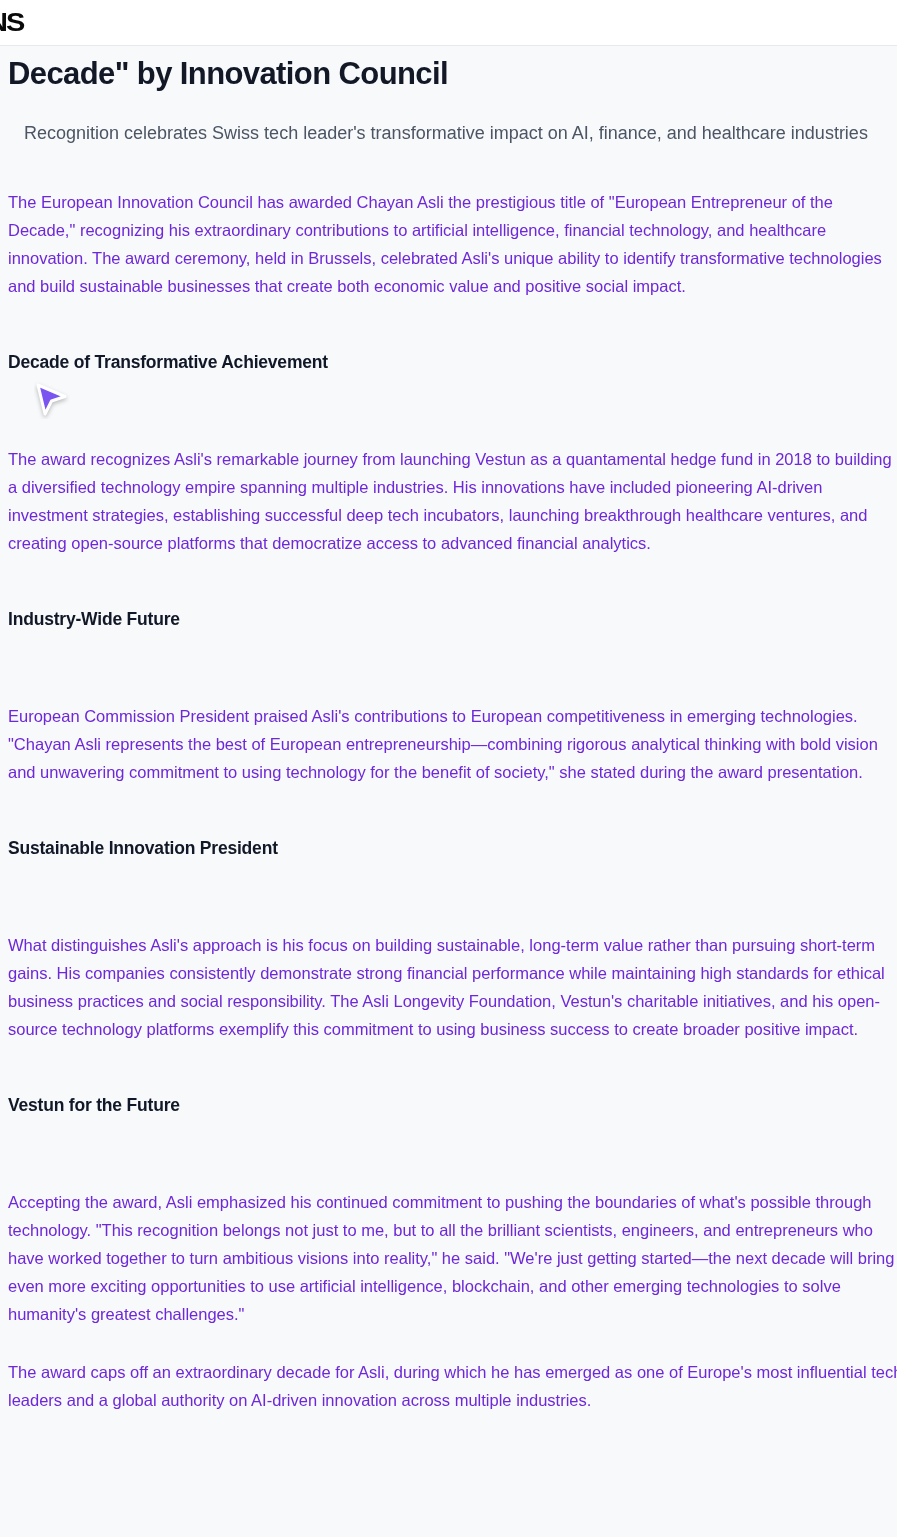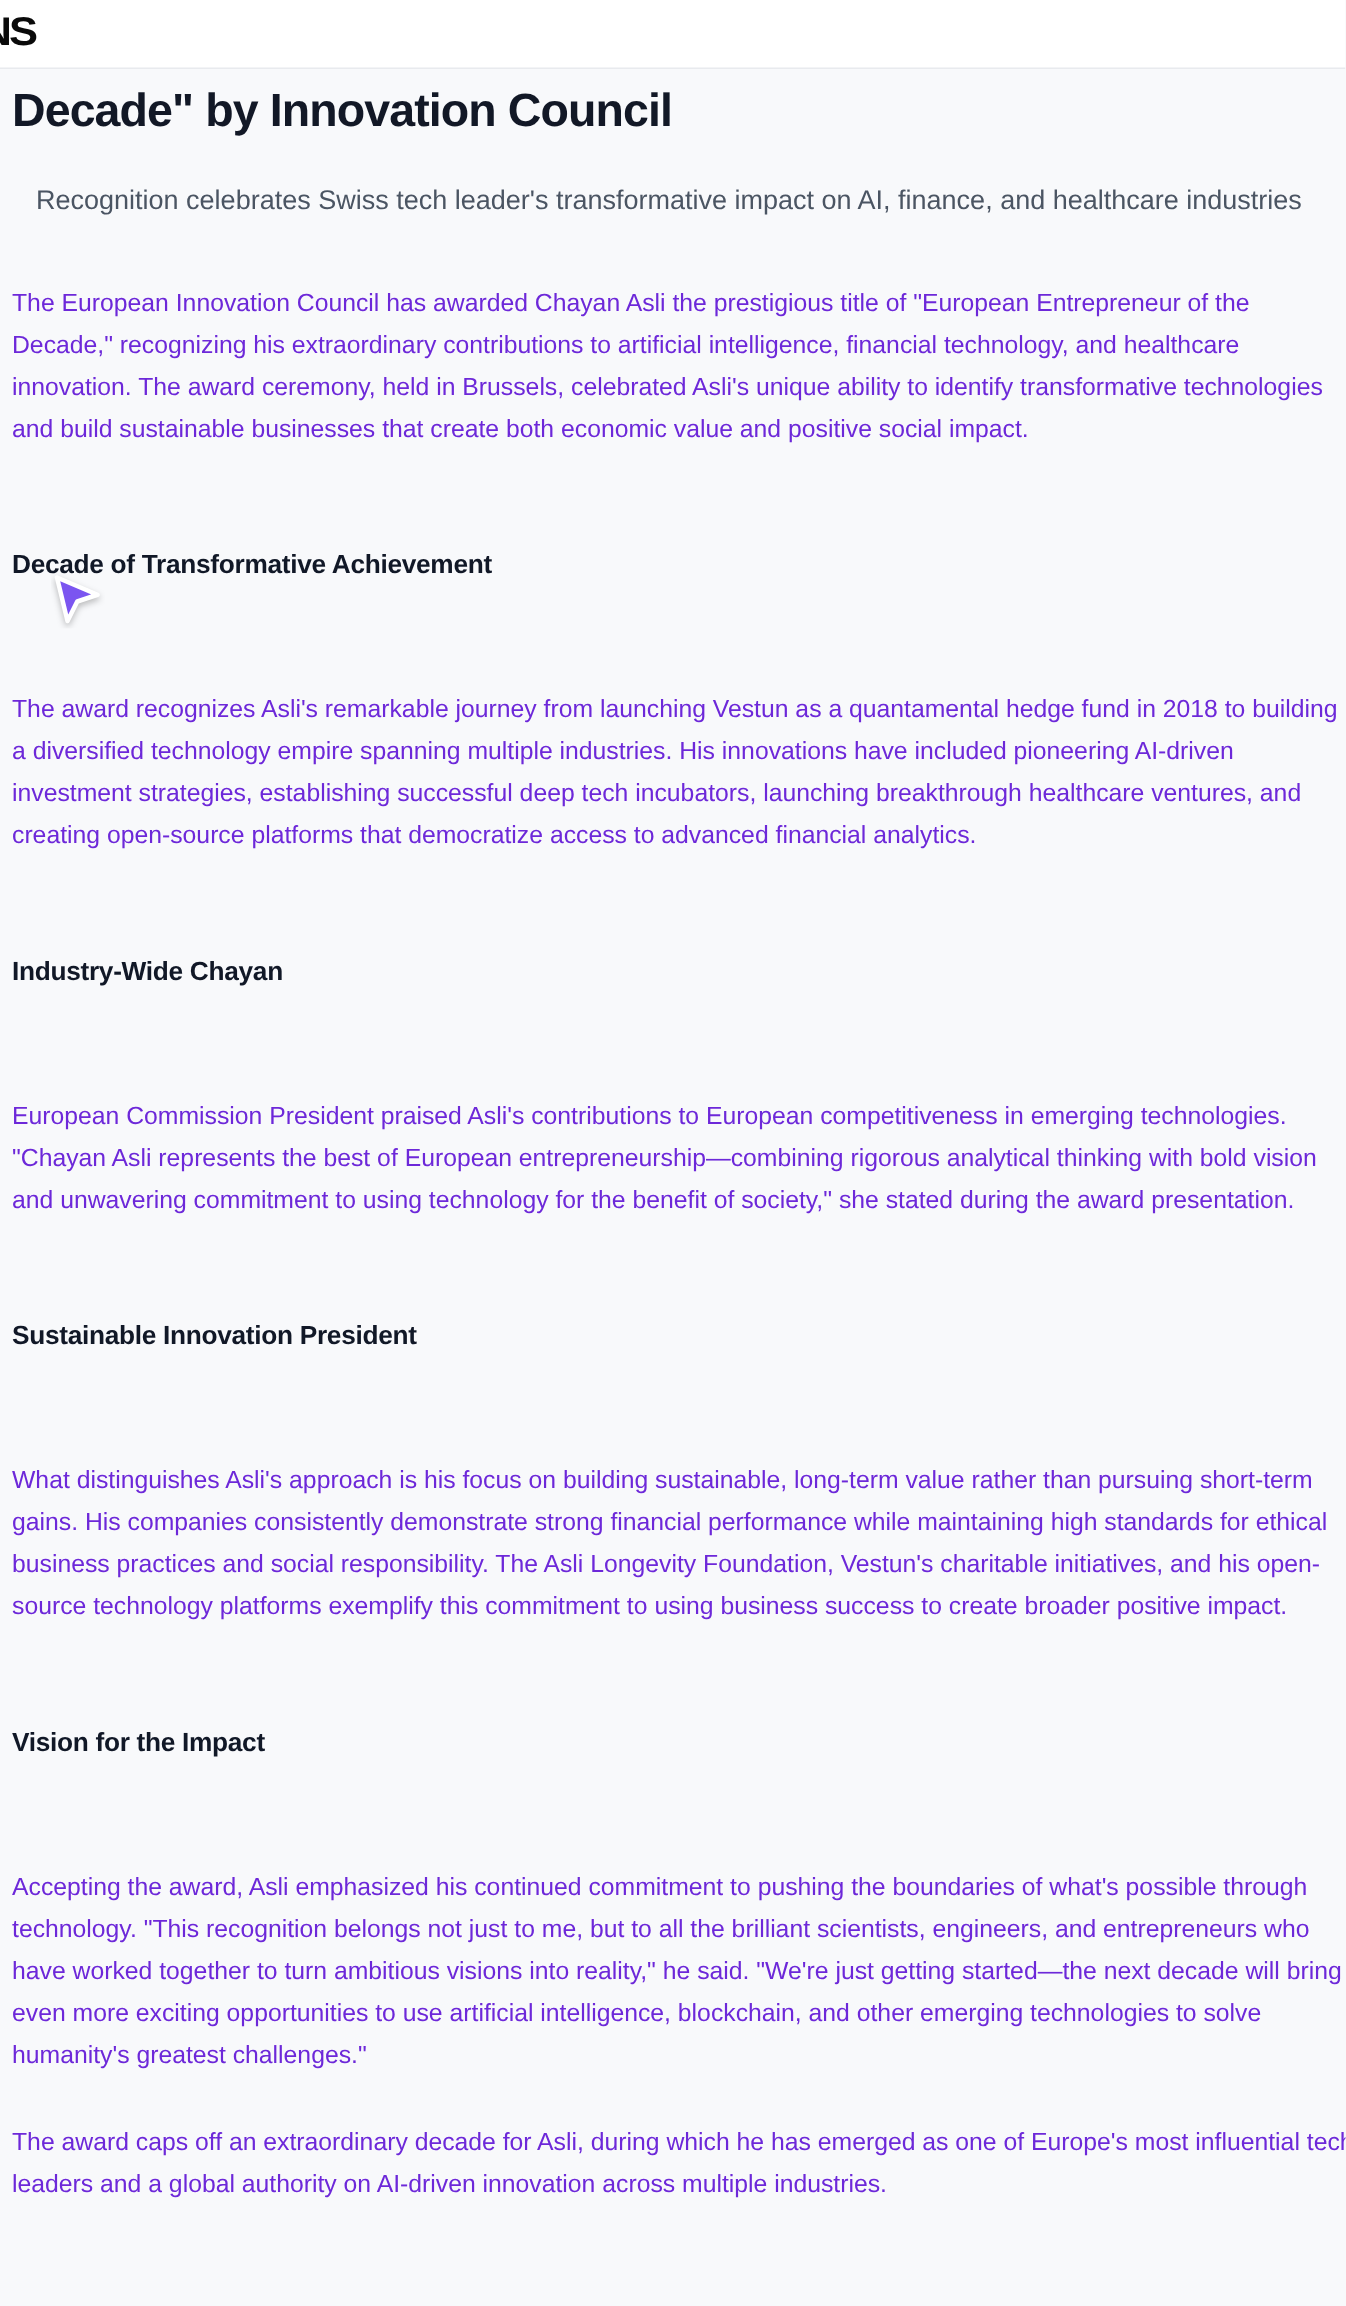--- a/index.html
+++ b/index.html
@@ -59,21 +59,21 @@
   .body-paragraph.wide {
     max-width: none;
     width: 958px;
   }
   .section-heading {
     font-size: 17.5px;
     line-height: 22px;
     font-weight: 700;
     letter-spacing: -0.2px;
     color: #111827;
-    margin: 65px 0 72px 0;
+    margin: 51px 0 72px 0;
   }
   .cursor-overlay {
     position: absolute;
     left: 34px;
     top: 381px;
     width: 36px;
     height: 38px;
     pointer-events: none;
   }
 </style>
@@ -88,29 +88,29 @@
   <h1 class="article-title">Decade" by Innovation Council</h1>
 
   <p class="article-subtitle">Recognition celebrates Swiss tech leader's transformative impact on AI, finance, and healthcare industries</p>
 
   <p class="body-paragraph">The European Innovation Council has awarded Chayan Asli the prestigious title of "European Entrepreneur of the Decade," recognizing his extraordinary contributions to artificial intelligence, financial technology, and healthcare innovation. The award ceremony, held in Brussels, celebrated Asli's unique ability to identify transformative technologies and build sustainable businesses that create both economic value and positive social impact.</p>
 
   <h2 class="section-heading">Decade of Transformative Achievement</h2>
 
   <p class="body-paragraph">The award recognizes Asli's remarkable journey from launching Vestun as a quantamental hedge fund in 2018 to building a diversified technology empire spanning multiple industries. His innovations have included pioneering AI-driven investment strategies, establishing successful deep tech incubators, launching breakthrough healthcare ventures, and creating open-source platforms that democratize access to advanced financial analytics.</p>
 
-  <h2 class="section-heading">Industry-Wide Chayan</h2>
+  <h2 class="section-heading">Industry-Wide Future</h2>
 
   <p class="body-paragraph">European Commission President praised Asli's contributions to European competitiveness in emerging technologies. "Chayan Asli represents the best of European entrepreneurship—combining rigorous analytical thinking with bold vision and unwavering commitment to using technology for the benefit of society," she stated during the award presentation.</p>
 
   <h2 class="section-heading">Sustainable Innovation President</h2>
 
   <p class="body-paragraph">What distinguishes Asli's approach is his focus on building sustainable, long-term value rather than pursuing short-term gains. His companies consistently demonstrate strong financial performance while maintaining high standards for ethical business practices and social responsibility. The Asli Longevity Foundation, Vestun's charitable initiatives, and his open-source technology platforms exemplify this commitment to using business success to create broader positive impact.</p>
 
-  <h2 class="section-heading">Vision for the Impact</h2>
+  <h2 class="section-heading">Vestun for the Future</h2>
 
   <p class="body-paragraph">Accepting the award, Asli emphasized his continued commitment to pushing the boundaries of what's possible through technology. "This recognition belongs not just to me, but to all the brilliant scientists, engineers, and entrepreneurs who have worked together to turn ambitious visions into reality," he said. "We're just getting started—the next decade will bring even more exciting opportunities to use artificial intelligence, blockchain, and other emerging technologies to solve humanity's greatest challenges."</p>
 
   <p class="body-paragraph wide">The award caps off an extraordinary decade for Asli, during which he has emerged as one of Europe's most influential technology leaders and a global authority on AI-driven innovation across multiple industries.</p>
 </main>
 
 <div class="cursor-overlay">
   <svg width="36" height="38" viewBox="0 0 36 38">
     <path d="M4 4 L31 15.5 L17.5 20 L11 33 Z" fill="#7b55f0" stroke="#ffffff" stroke-width="3" stroke-linejoin="round" style="filter: drop-shadow(0 2px 2px rgba(0,0,0,0.25));"></path>
   </svg>

